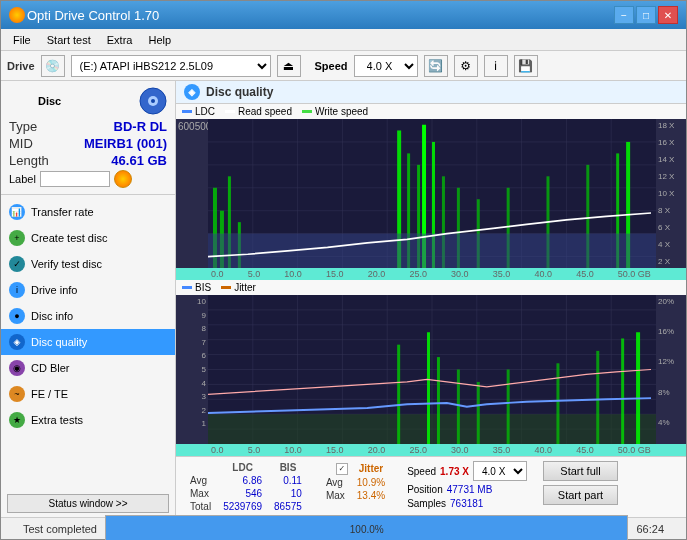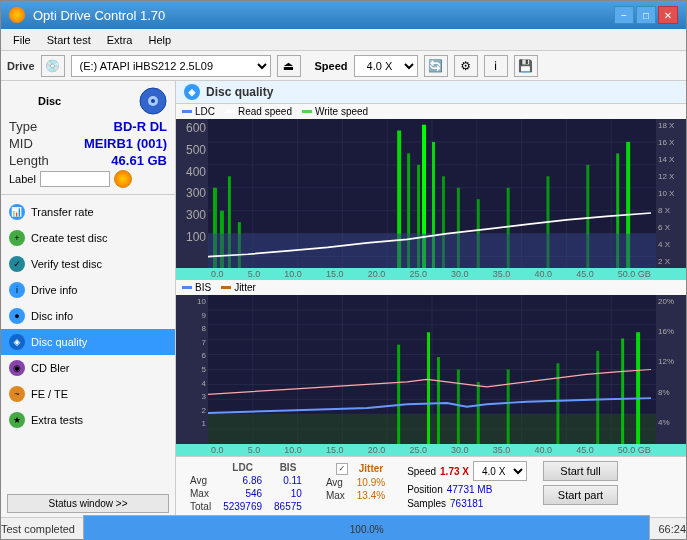--- a/index.html
+++ b/index.html
@@ -23,21 +23,21 @@
       color: white;
       padding: 4px 8px;
       display: flex;
       align-items: center;
       justify-content: space-between;
       height: 28px;
     }
     .title-bar-left {
       display: flex;
       align-items: center;
-      gap: 8px;
+      gap: 2px;
     }
     .title-bar-icon {
       width: 16px;
       height: 16px;
       background: radial-gradient(circle, #ffcc00, #ff6600);
       border-radius: 50%;
     }
     .title-bar-title {
       font-size: 13px;
       font-weight: normal;
@@ -294,21 +294,21 @@
       padding: 3px 10px;
       background: linear-gradient(to bottom, #f0f0f0, #d8d8d8);
       border: 1px solid #aaa;
       cursor: pointer;
       font-size: 11px;
       min-width: 75px;
     }
     .status-bar {
       background: #f0f0f0;
       border-top: 1px solid #ccc;
-      padding: 2px 0;
+      padding: 2px 22px;
       display: flex;
       align-items: center;
       gap: 8px;
       height: 22px;
       font-size: 11px;
     }
     .status-text { color: #333; flex: 0 0 auto; }
     .progress-bar {
       flex: 1;
       height: 28px;
@@ -491,21 +491,21 @@
         </div>
         <div class="legend-item">
           <div class="legend-dot-sq" style="background:#44dd44;height:3px;"></div>
           <span>Write speed</span>
         </div>
       </div>
 
       <div style="flex:1;display:flex;flex-direction:column;">
         <div style="display:flex;flex:1;background:#1a1a3a;">
 
-          <div style="width:32px;display:flex;flex-direction:column;justify-content:space-between;padding:2px 2px;font-size:12px;color:#aaa;text-align:right;background:#2a2a4a;">
+          <div style="width:32px;display:flex;flex-direction:row;justify-content:space-between;padding:2px 2px;font-size:10px;color:#aaa;text-align:right;background:#2a2a4a;">
             <span>600</span>
             <span>500</span>
             <span>400</span>
             <span>300</span>
             <span>300</span>
             <span>100</span>
             <span>&nbsp;</span>
           </div>
 
           <div style="flex:1;position:relative;overflow:hidden;">

